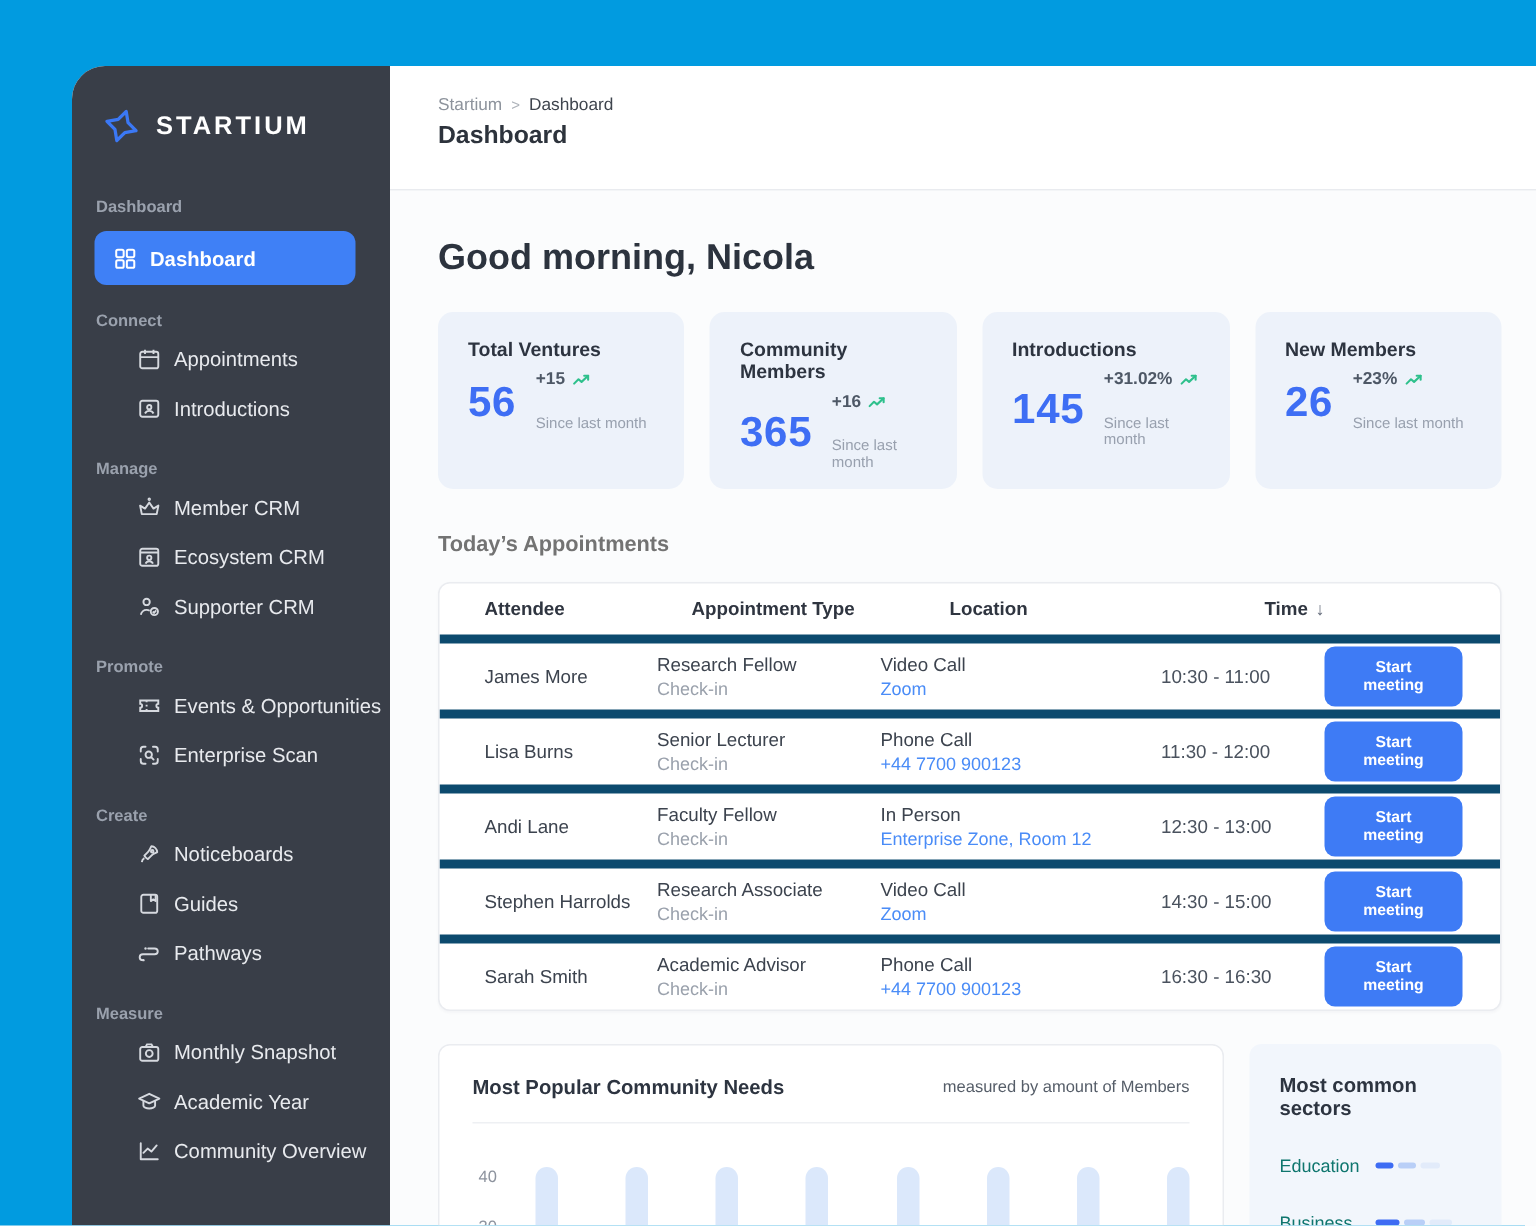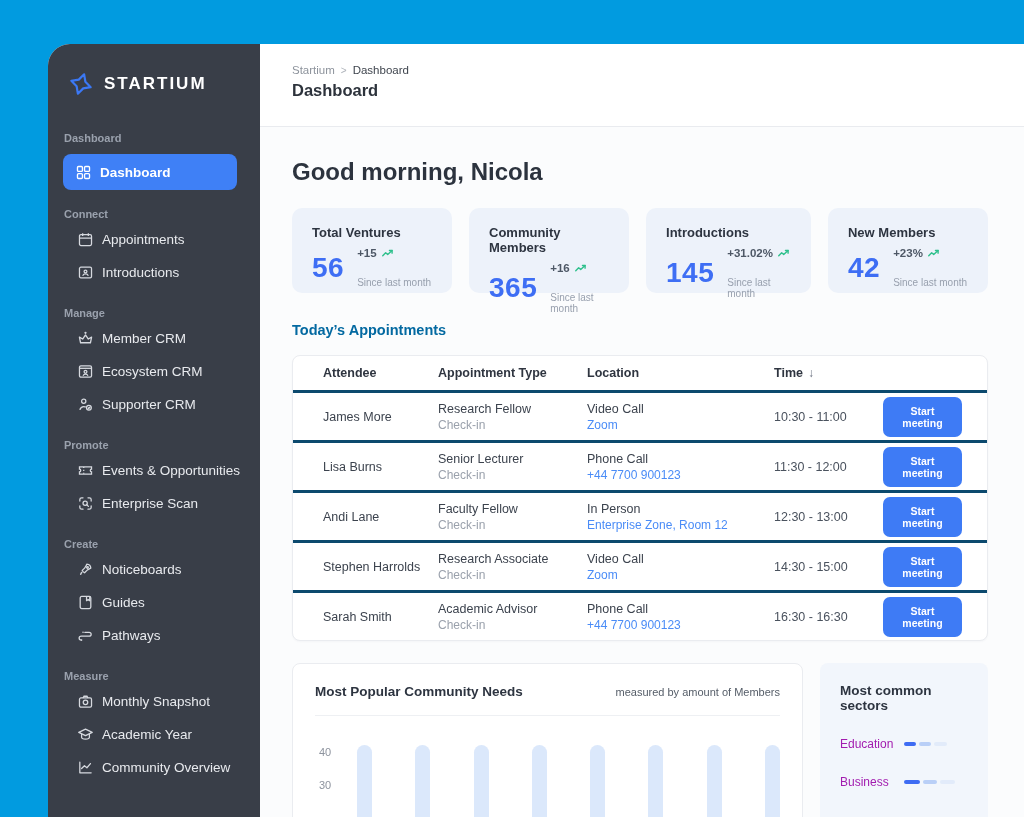--- a/index.html
+++ b/index.html
@@ -10,21 +10,21 @@
   .app { position:absolute; left:48px; top:44px; width:976px; height:773px;
          border-top-left-radius:22px; overflow:hidden; display:flex; background:#fff; }
 
   
   .sidebar { width:212px; flex:0 0 212px; background:#393e48; padding-top:24px; overflow:hidden; }
   .logo-row { display:flex; align-items:center; gap:10px; padding-left:20px; height:32px; }
   .logo-mark { width:26px; height:26px; display:flex; }
   .logo-text { color:#fff; font-size:17px; font-weight:700; letter-spacing:2px; }
   .section-label { margin:16px 0 0 16px; font-size:11px; font-weight:600; color:#9aa1ad; height:17px; line-height:17px; }
   .section-label.first { margin-top:30px; }
-  .nav-item { display:flex; align-items:center; gap:8px; height:33px; padding-left:29px;
+  .nav-item { display:flex; align-items:center; gap:8px; height:33px; padding-left:43px;
               color:#e8eaee; font-size:13.5px; font-weight:500; cursor:pointer; }
   .nav-item .nicon { width:17px; height:17px; display:flex; color:#d6d9df; }
   .nav-item.active { margin:7px 23px 0 15px; padding-left:12px; height:36px; background:#3f80f6;
                      border-radius:8px; color:#fff; font-weight:600; }
   .nav-item.active .nicon { color:#fff; }
   svg { display:block; }
 
   
   .content { flex:1; display:flex; flex-direction:column; background:#fbfcfd; }
   .topbar { background:#fff; border-bottom:1px solid #e9ebef; padding:20px 0 0 32px; height:83px; flex:0 0 83px; }
@@ -32,37 +32,37 @@
   .crumb-root { color:#8d939c; }
   .crumb-sep { color:#aeb3ba; font-size:10px; }
   .crumb-current { color:#3f454e; font-weight:500; }
   .page-title { margin-top:5px; font-size:16.5px; font-weight:700; color:#2d333c; }
 
   .scrollbody { flex:1; padding:0 36px 0 32px; overflow:hidden; }
   .greeting { margin-top:31px; font-size:24px; font-weight:700; color:#2c333e; }
 
   
   .stats { margin-top:22px; display:grid; grid-template-columns:repeat(4,1fr); gap:17px; }
-  .stat-card { background:#edf2fa; border-radius:10px; height:85px; padding:17px 20px; }
+  .stat-card { background:#edf2fa; border-radius:10px; height:118px; padding:17px 20px; }
   .stat-title { font-size:13px; font-weight:600; color:#2d3440; }
   .stat-row { display:flex; align-items:center; gap:13px; margin-top:7px; }
   .stat-value { font-size:28px; font-weight:700; color:#3e6ef4; letter-spacing:.5px; }
   .stat-delta-line { display:flex; align-items:flex-start; gap:4px; font-size:11.5px; font-weight:600; color:#4e5866; }
   .stat-caption { font-size:10px; color:#98a0ae; margin-top:16px; }
 
   
-  .section-heading { margin-top:29px; font-size:14.5px; font-weight:700; color:#0369a1; }
+  .section-heading { margin-top:29px; font-size:14.5px; font-weight:700; color:#737373; }
   .table-card { margin-top:17px; background:#fff; border:1px solid #eaecf0; border-radius:8px;
                 overflow:hidden; box-shadow:0 1px 2px rgba(20,30,60,.03); }
   .trow { display:grid; grid-template-columns:115px 149px 187px 109px 1fr;
           align-items:center; padding:0 25px 0 30px; }
-  .thead { height:34px; }
+  .thead { height:34px;gap:23px; }
   .th { font-size:12.5px; font-weight:600; color:#2f3540; display:flex; align-items:center; gap:5px; }
   .sort-arrow { color:#6b7280; font-size:12px; }
-  .tbody-row { height:50px; border-top:3px solid #0c4a6e; }
+  .tbody-row { height:50px; border-top:6px solid #0c4a6e; }
   .cell-main { font-size:12.5px; color:#3c434e; font-weight:500; }
   .cell-sub { font-size:12px; color:#9aa1ac; margin-top:2px; }
   .cell-link { font-size:12px; color:#4a8cf7; margin-top:2px; cursor:pointer; }
   .cell-time { font-size:12.5px; color:#4a525e; }
   .btn-start { justify-self:end; background:#3e7bf5; color:#fff; border:none; border-radius:7px;
                font-size:10.5px; font-weight:600; padding:8px 13px; cursor:pointer; font-family:inherit; }
 
   
   .bottom-row { margin-top:22px; display:flex; gap:17px; align-items:flex-start; }
   .needs-card { flex:1; background:#fff; border:1px solid #eaecf0; border-radius:8px; height:260px;
@@ -73,21 +73,21 @@
   .needs-divider { margin-top:16px; border-top:1px solid #eef0f3; }
   .axis-label { position:absolute; left:26px; font-size:11px; color:#8d939e; }
   .axis-40 { top:82px; } .axis-30 { top:115px; }
   .needs-bars { position:absolute; left:64px; right:22px; top:68px; height:160px;
                 display:flex; justify-content:space-between; align-items:flex-end; }
   .nbar { width:15px; background:#dbe8fb; border-radius:8px 8px 0 0; }
 
   .sectors-card { width:168px; flex:0 0 168px; background:#f2f6fc; border-radius:8px; height:260px; padding:20px; }
   .sectors-title { font-size:13.5px; font-weight:700; color:#2d3440; }
   .sector-row { display:flex; align-items:center; margin-top:24px; }
-  .sector-label { font-size:12px; color:#a21caf; width:64px; }
+  .sector-label { font-size:12px; color:#0f766e; width:64px; }
   .sector-bar { display:flex; gap:3px; align-items:center; }
   .seg { height:4px; border-radius:2px; display:inline-block; }
   .seg.s0 { background:#3e6cf3; }
   .seg.s1 { background:#b9cff7; }
   .seg.s2 { background:#e2ebfa; }
 </style>
 </head>
 <body>
 
 <div class="app">
@@ -312,21 +312,21 @@
                     <path d="M14.5 6H19v4.5"></path>
                   </svg>
               </span>
               <div class="stat-caption">Since last month</div>
             </span>
           </div>
         </div>
         <div class="stat-card">
           <div class="stat-title">New Members</div>
           <div class="stat-row">
-            <span class="stat-value">42</span>
+            <span class="stat-value">26</span>
             <span>
               <span class="stat-delta-line">
                   <span>+23%</span>
                 <svg viewBox="0 0 24 24" width="14" height="14" fill="none" stroke="#2ec08c" stroke-width="2.4" stroke-linecap="round" stroke-linejoin="round">
                     <path d="M3 15l5-5 3.5 3L19 6"></path>
                     <path d="M14.5 6H19v4.5"></path>
                   </svg>
               </span>
               <div class="stat-caption">Since last month</div>
             </span>

